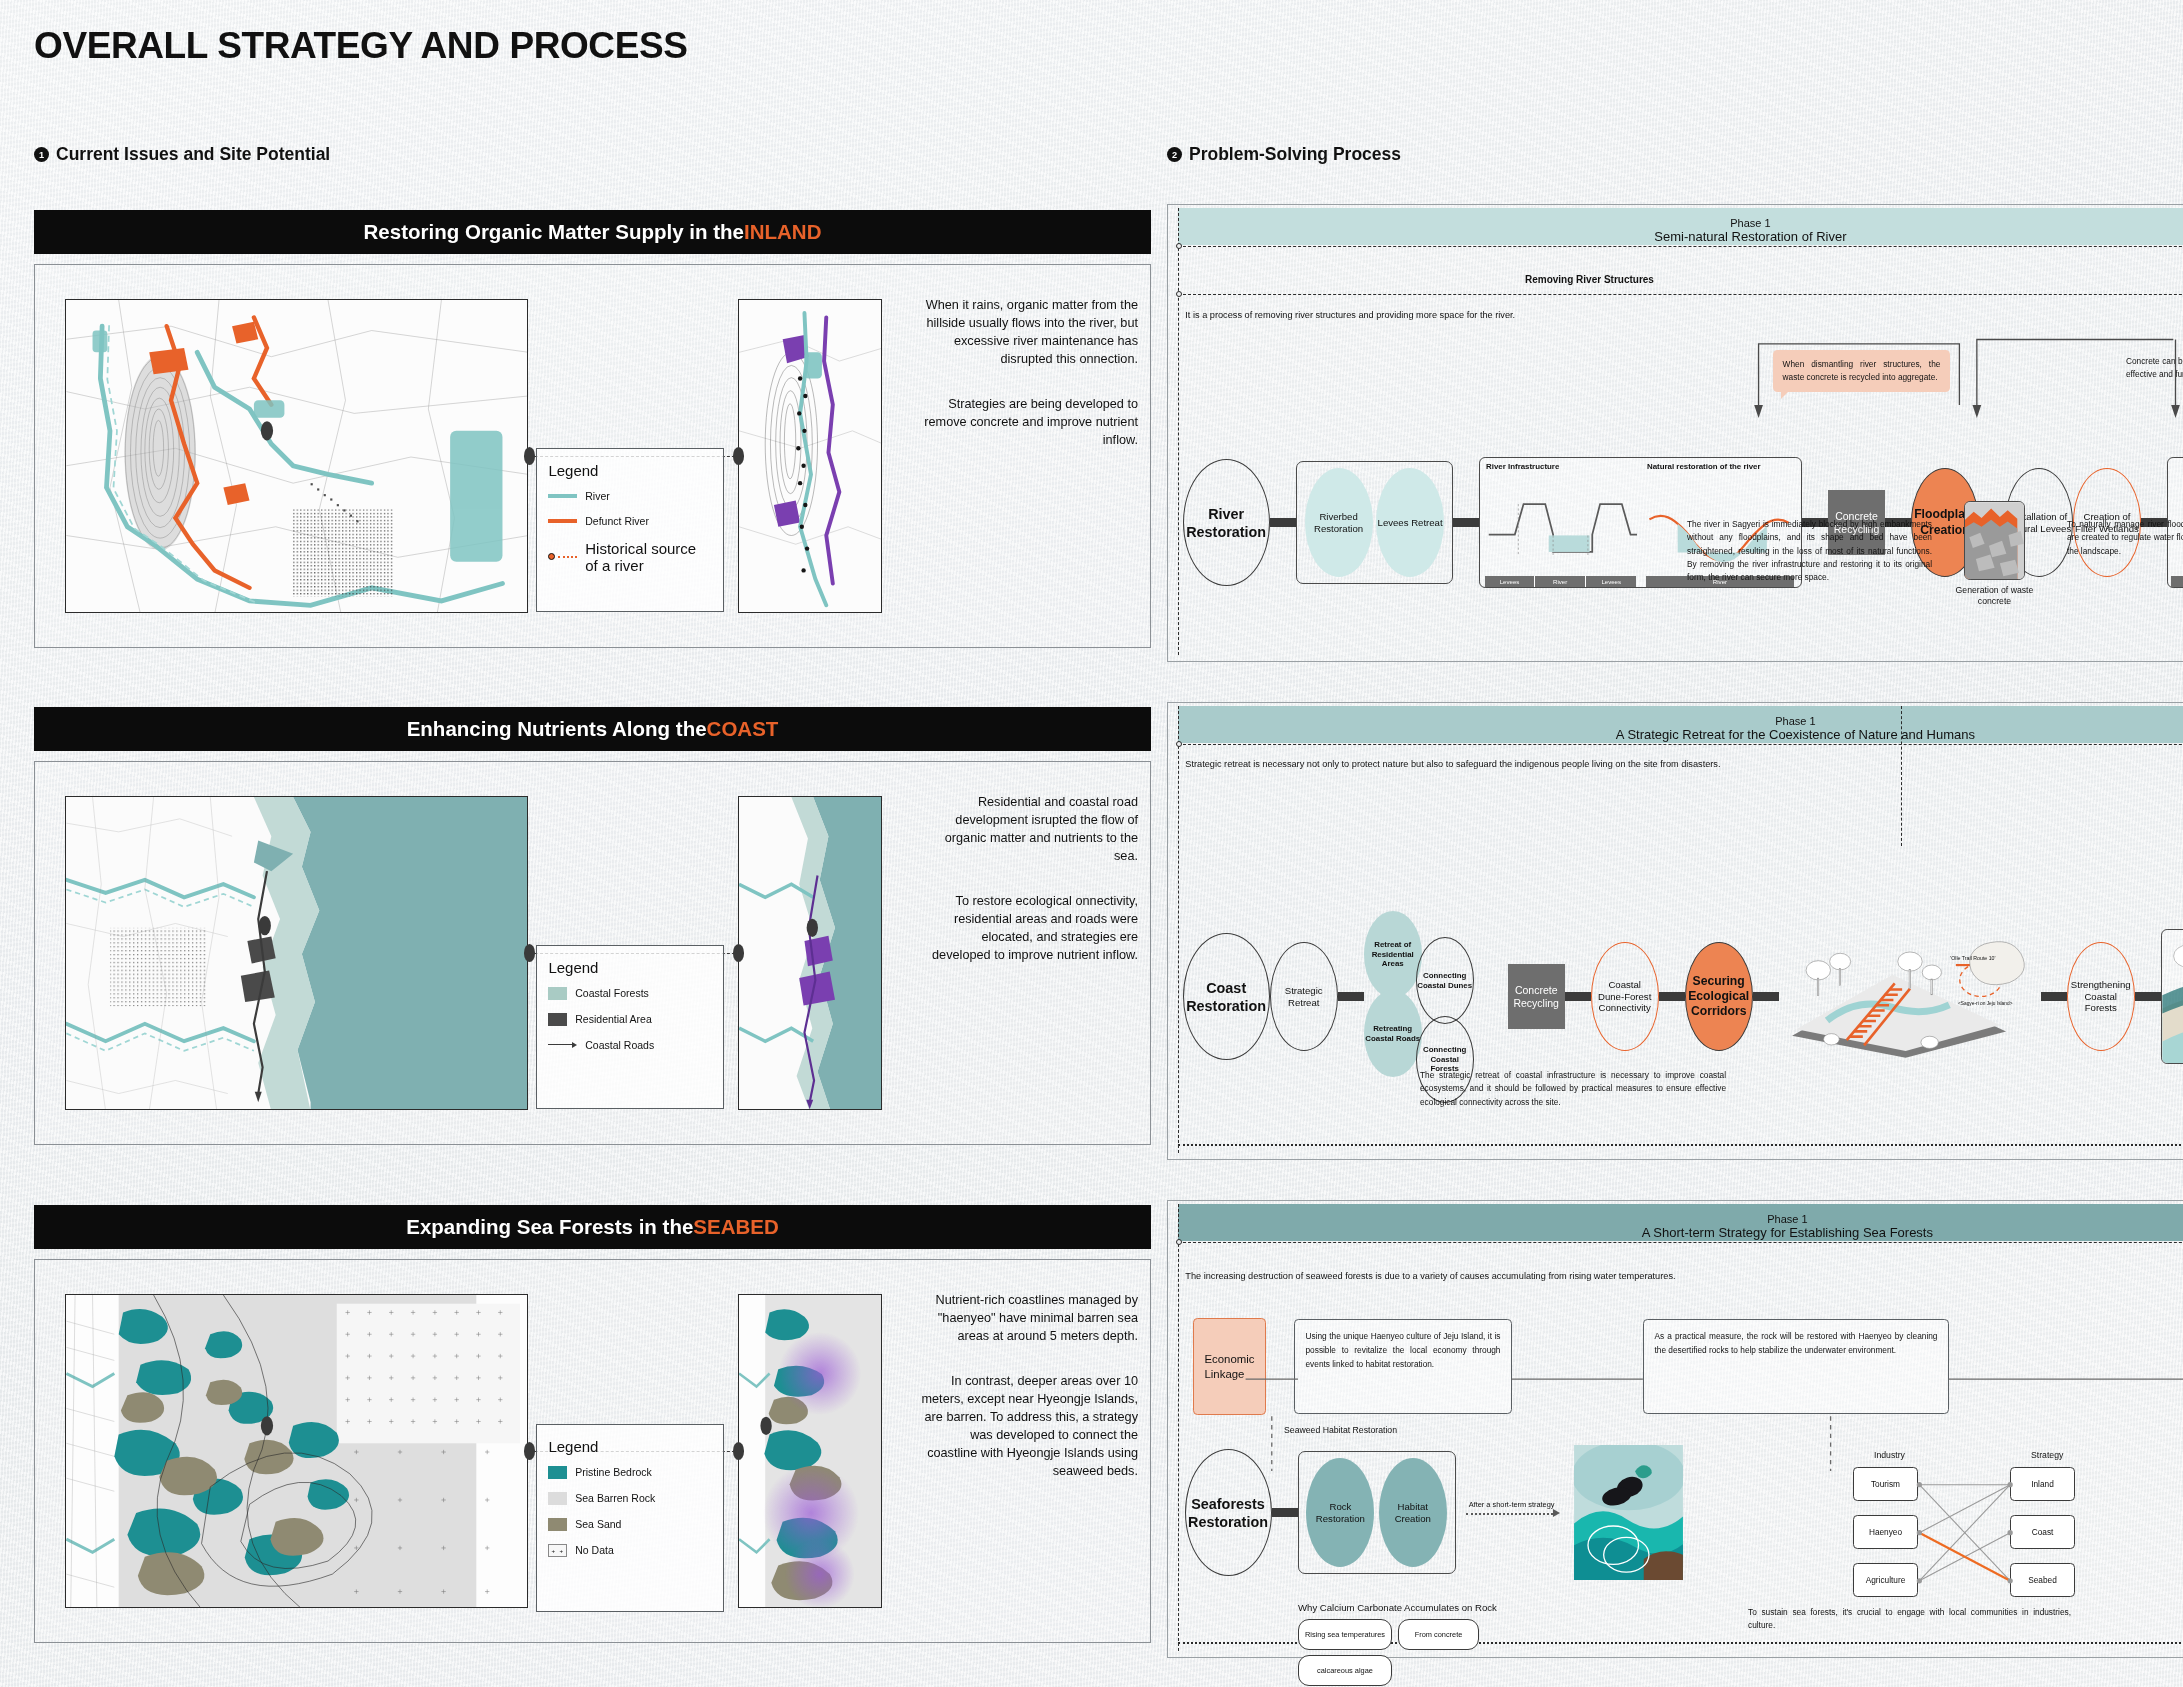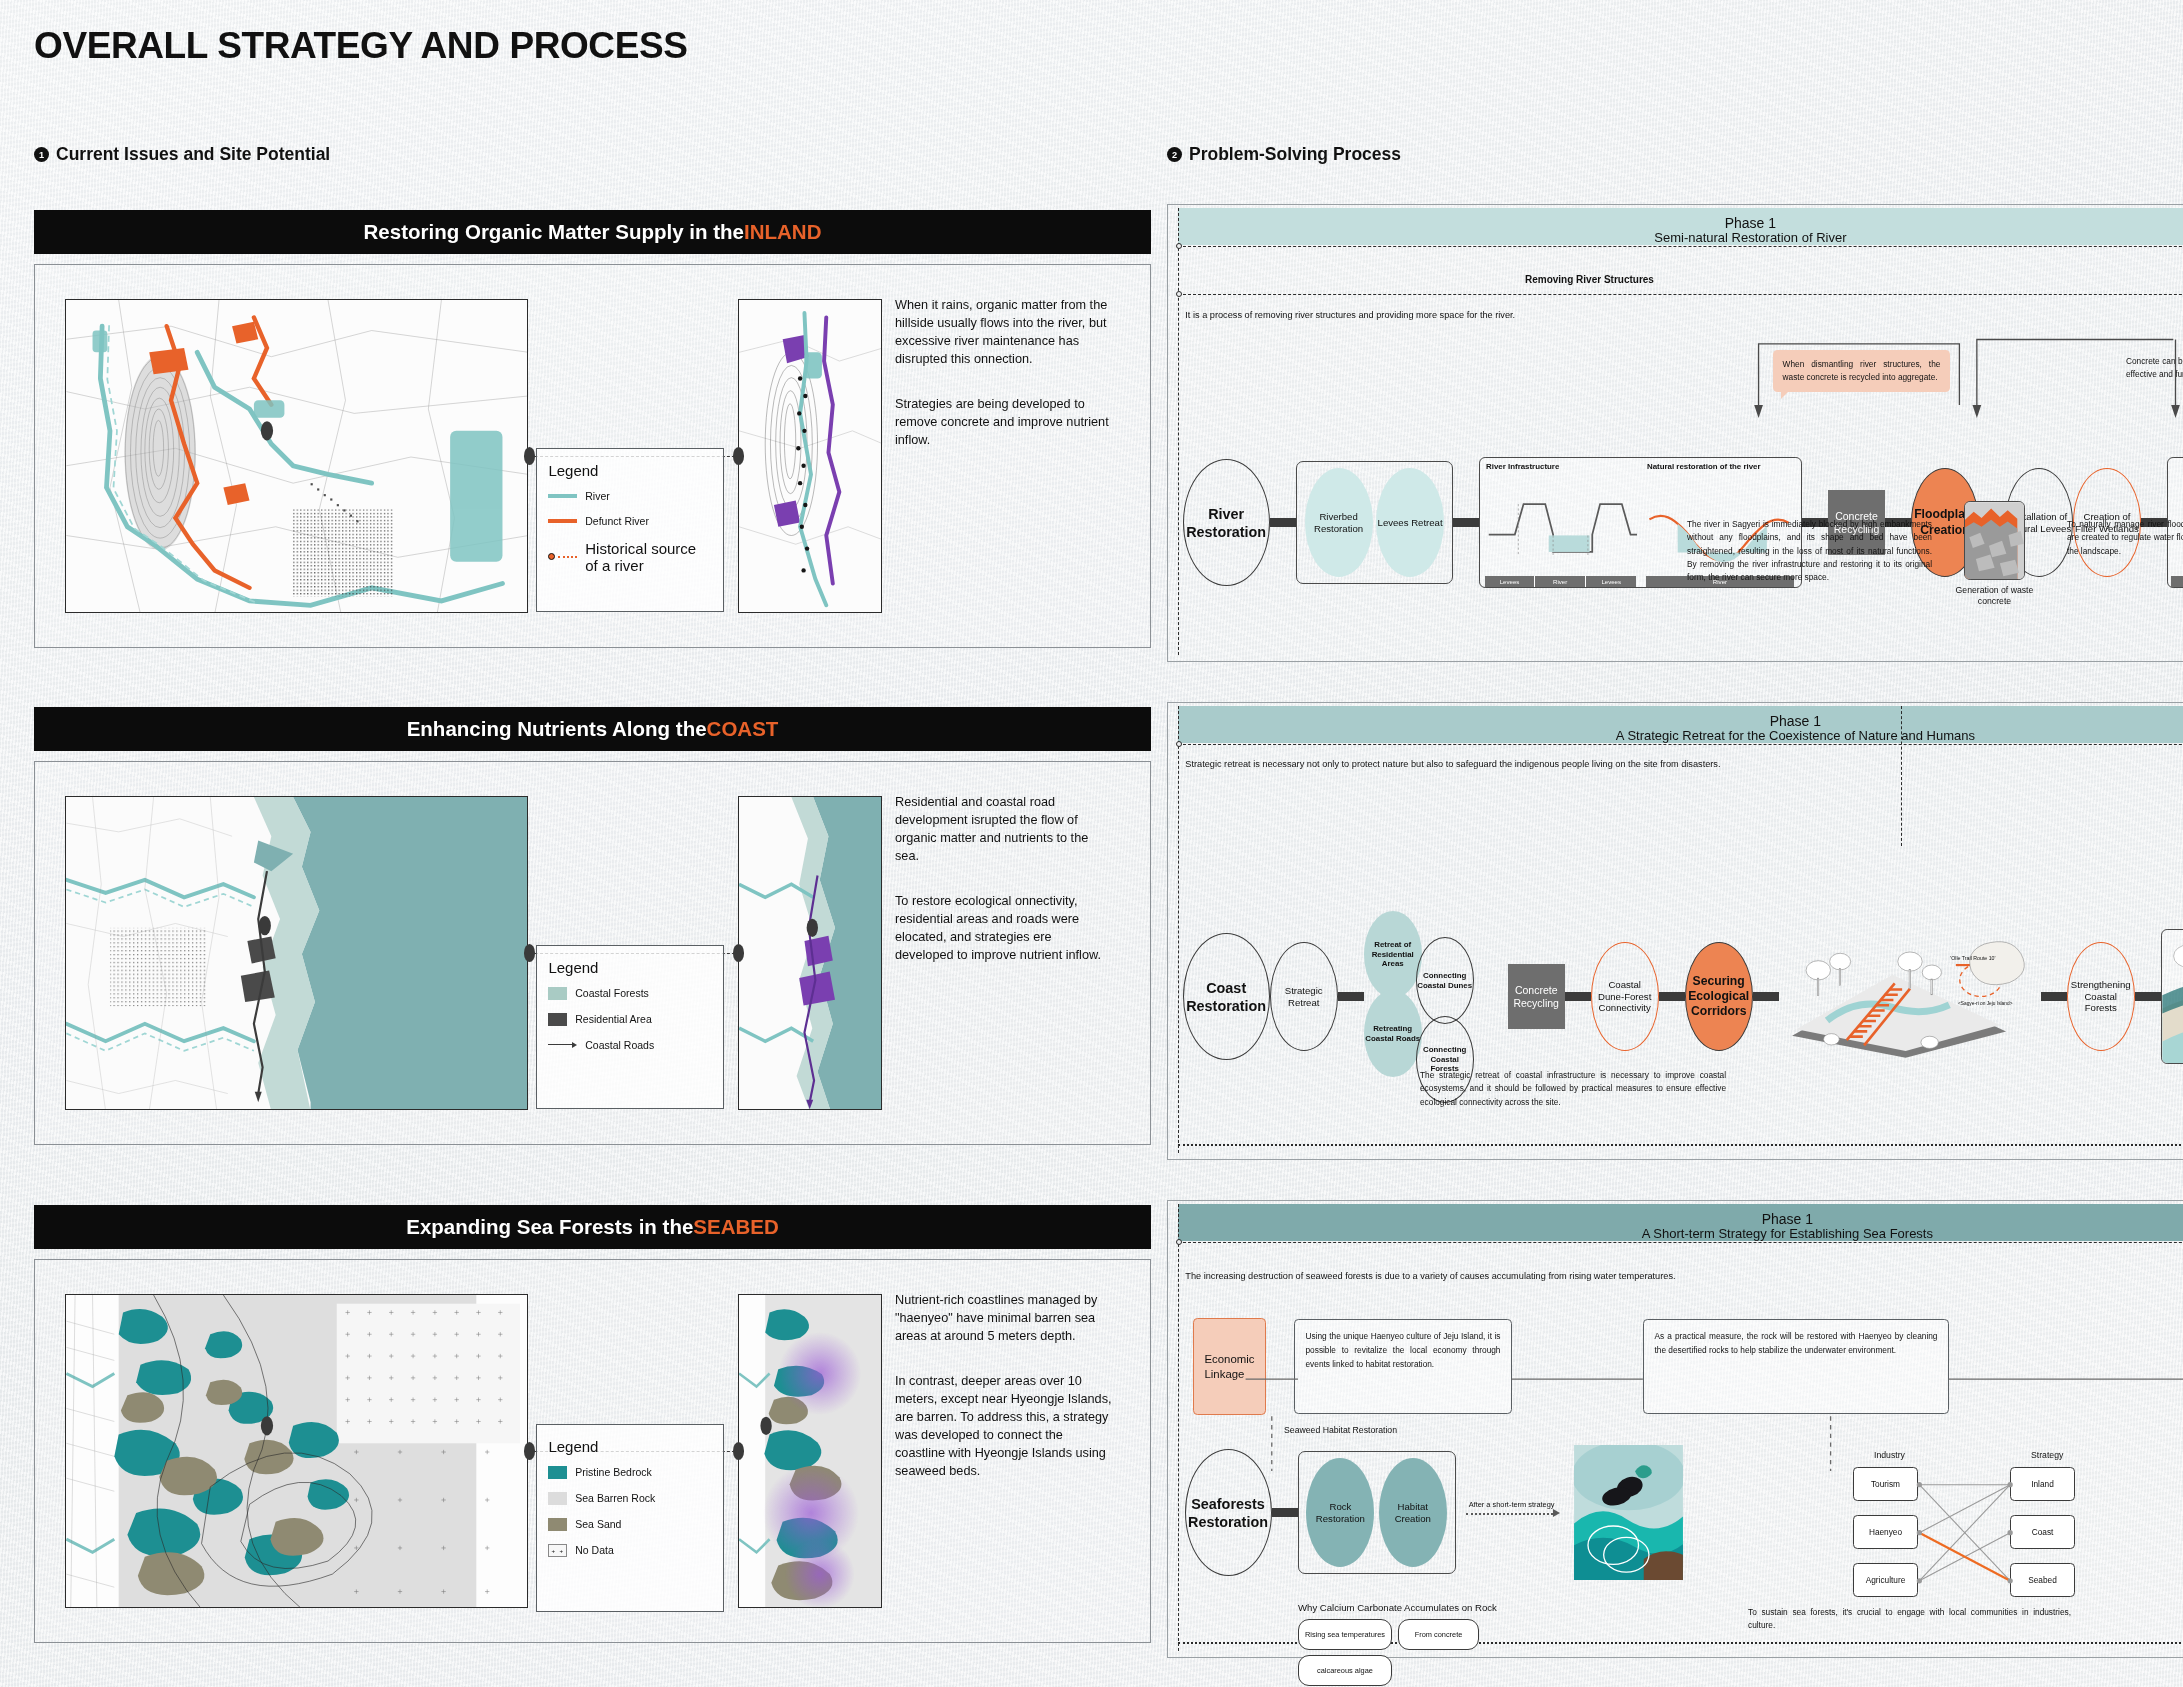--- a/index.html
+++ b/index.html
@@ -61,22 +61,22 @@
     position:absolute; left:501px; top:183px; width:188px; height:164px;
     border:0.9px solid #5a5f63; background:rgba(255,255,255,.78);
     padding:13px 11.4px;
   }
   .legend-title{ font-size:15px; margin-bottom:11.4px; }
   .legend-row{ display:flex; align-items:center; gap:7.9px; margin-bottom:13px; font-size:10.5px;}
   .swatch{ width:29px; height:7px; flex:none; }
   .swatch.sq{ width:19px; height:13px; }
   .swatch.line{ height:3.1px; }
   .side-note{
-    position:absolute; left:860px; top:31px; width:218px;
-    font-size:12.7px; line-height:1.42;
+    position:absolute; left:885px; top:31px; width:218px;
+    font-size:12.7px; line-height:1.42;text-align:right;
   }
   .side-note p + p{ margin-top:27px; }
   .connector{
     position:absolute; height:0; border-top:0.9px dashed #3a3a3a; top:191px;
   }
   .dot-node{
     position:absolute; width:11.4px; height:18.3px; border-radius:50%; background:#3a3a3a; top:182px;
   }
 
   
@@ -84,21 +84,21 @@
   .rb1{ top:204px; height:458px;} .rb2{ top:702px; height:458px;} .rb3{ top:1200px; height:458px;}
 
   .proc-frame{
     position:absolute; inset:0; border:0.9px solid #9aa0a4;
     background:rgba(255,255,255,0.1);
   }
   .phase-band{
     position:absolute; top:4.4px; height:37px; display:flex; flex-direction:column;
     align-items:center; justify-content:center; line-height:1.12;
   }
-  .phase-band .ph{ font-size:14px;margin-top:8px; }
+  .phase-band .ph{ font-size:11px;margin-top:8px; }
   .phase-band .nm{ font-size:13px; }
   .band-a{ left:11.4px; width:1144px; }
 
   .dashed-h{ position:absolute; left:11.4px; width:2235px; border-top:1.1px dashed #2b2b2b; }
   .dashed-v{ position:absolute; top:4.4px; border-left:0.9px dashed #2b2b2b; }
   .ring{ position:absolute; width:6.1px;height:6.1px;border:0.9px solid #2b2b2b;border-radius:50%;background:#eef0f1;}
 
   .sub-label{ position:absolute; font-size:10px; font-weight:700; }
   .intro-text{ position:absolute; font-size:9.2px; line-height:1.4; }
 

